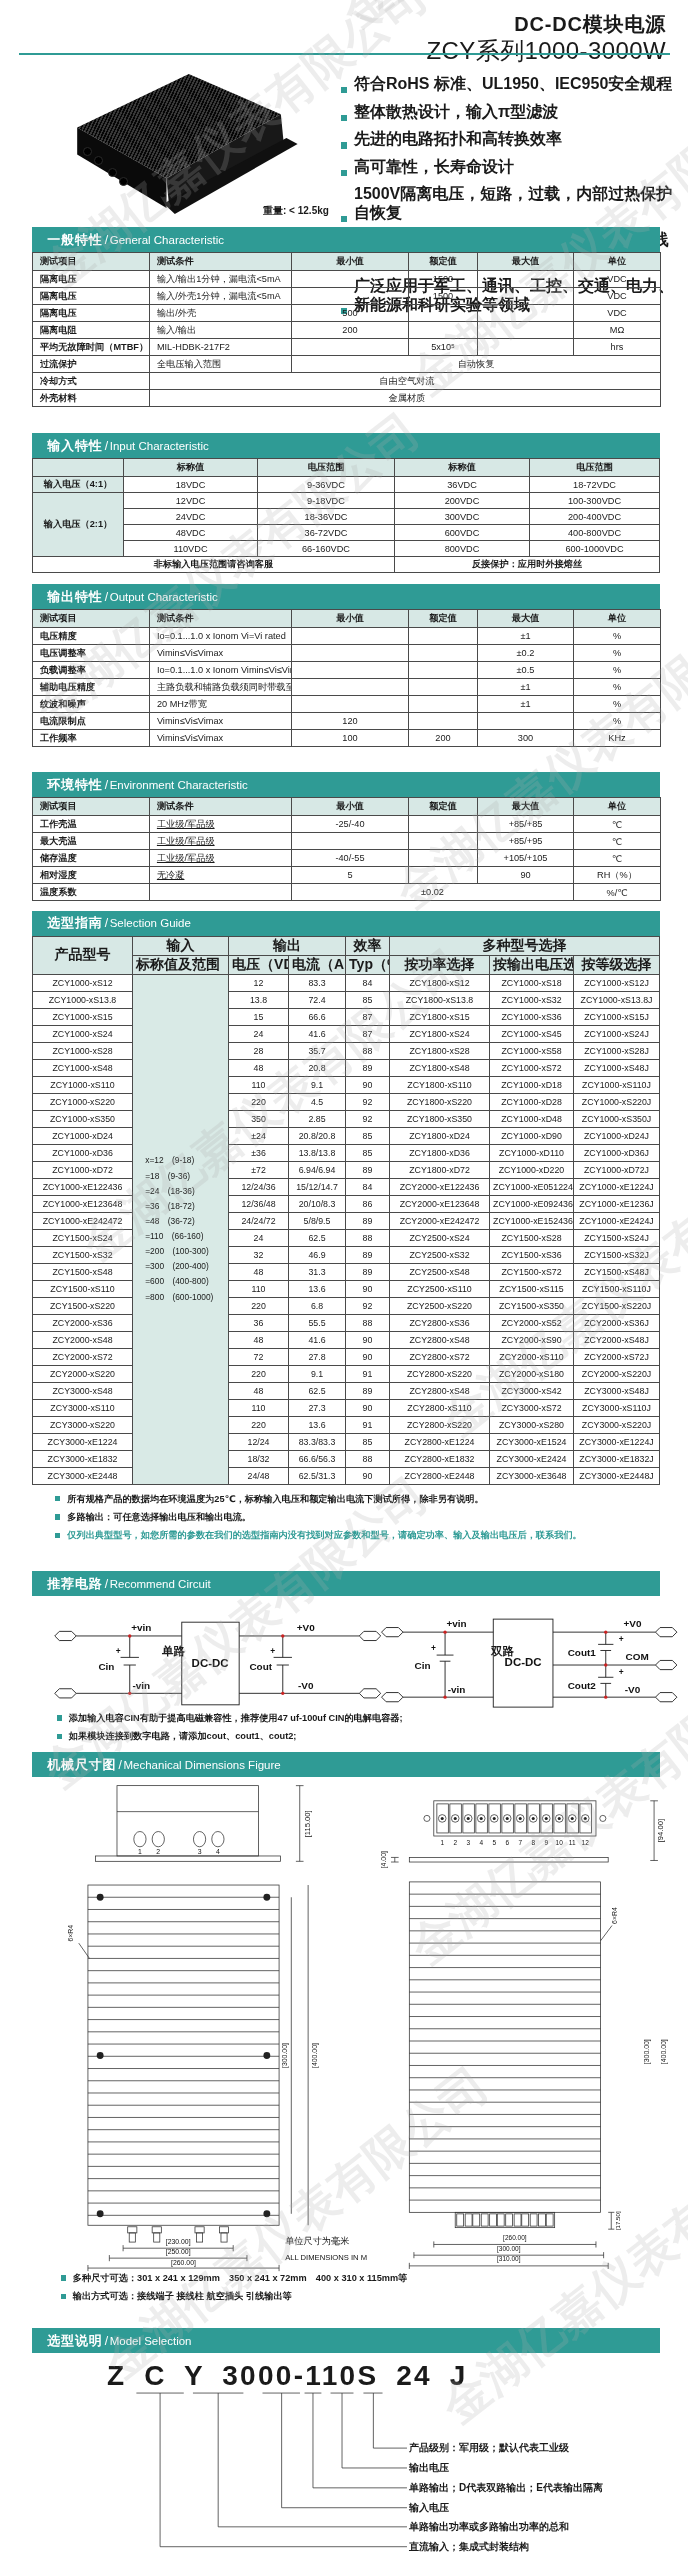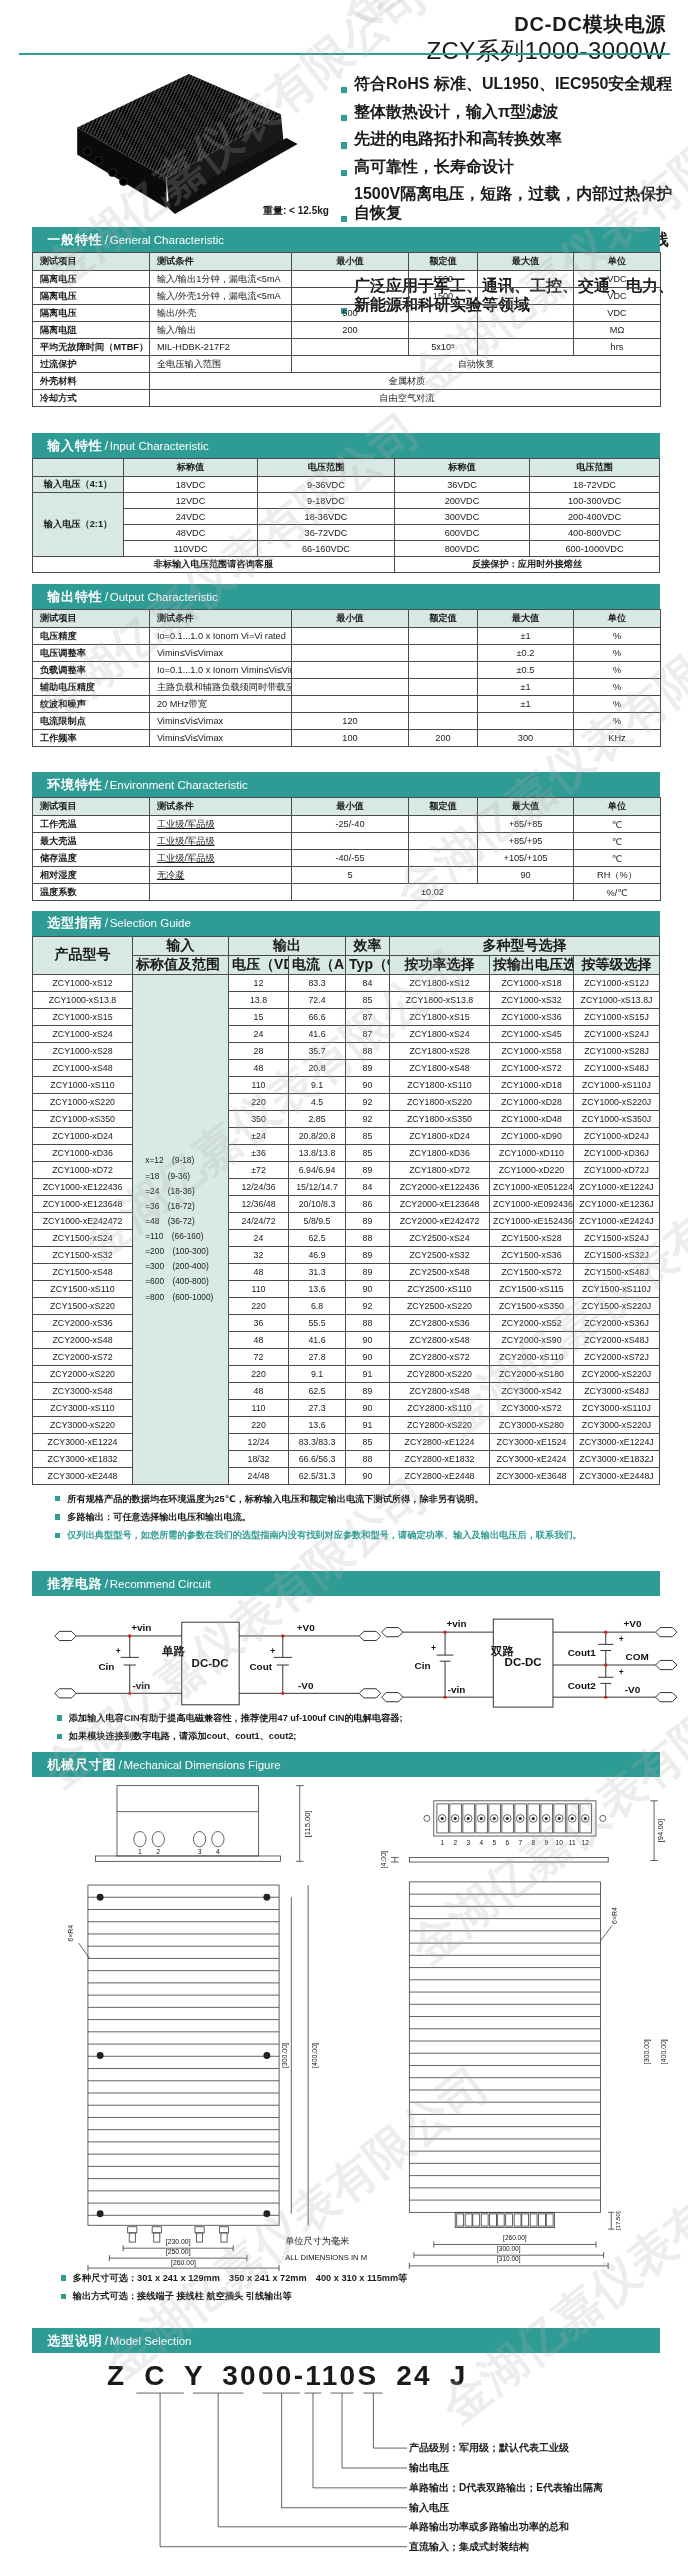--- a/index.html
+++ b/index.html
@@ -199,26 +199,26 @@
             <td>5x10⁵</td>
             <td></td>
             <td>hrs</td>
           </tr>
           <tr>
             <td>过流保护</td>
             <td>全电压输入范围</td>
             <td colspan="4" class="c">自动恢复</td>
           </tr>
           <tr>
+            <td>冷却方式</td>
+            <td colspan="5" class="c">自由空气对流</td>
+          </tr>
+          <tr>
             <td>外壳材料</td>
             <td colspan="5" class="c">金属材质</td>
-          </tr>
-          <tr>
-            <td>冷却方式</td>
-            <td colspan="5" class="c">自由空气对流</td>
           </tr>
         </tbody>
       </table>
   </div>
 
   <div class="section" style="top:433px">
     <div class="bar">
       <span class="zh">输入特性</span>
         <span class="slash">/</span>
         <span class="en">Input Characteristic</span>

